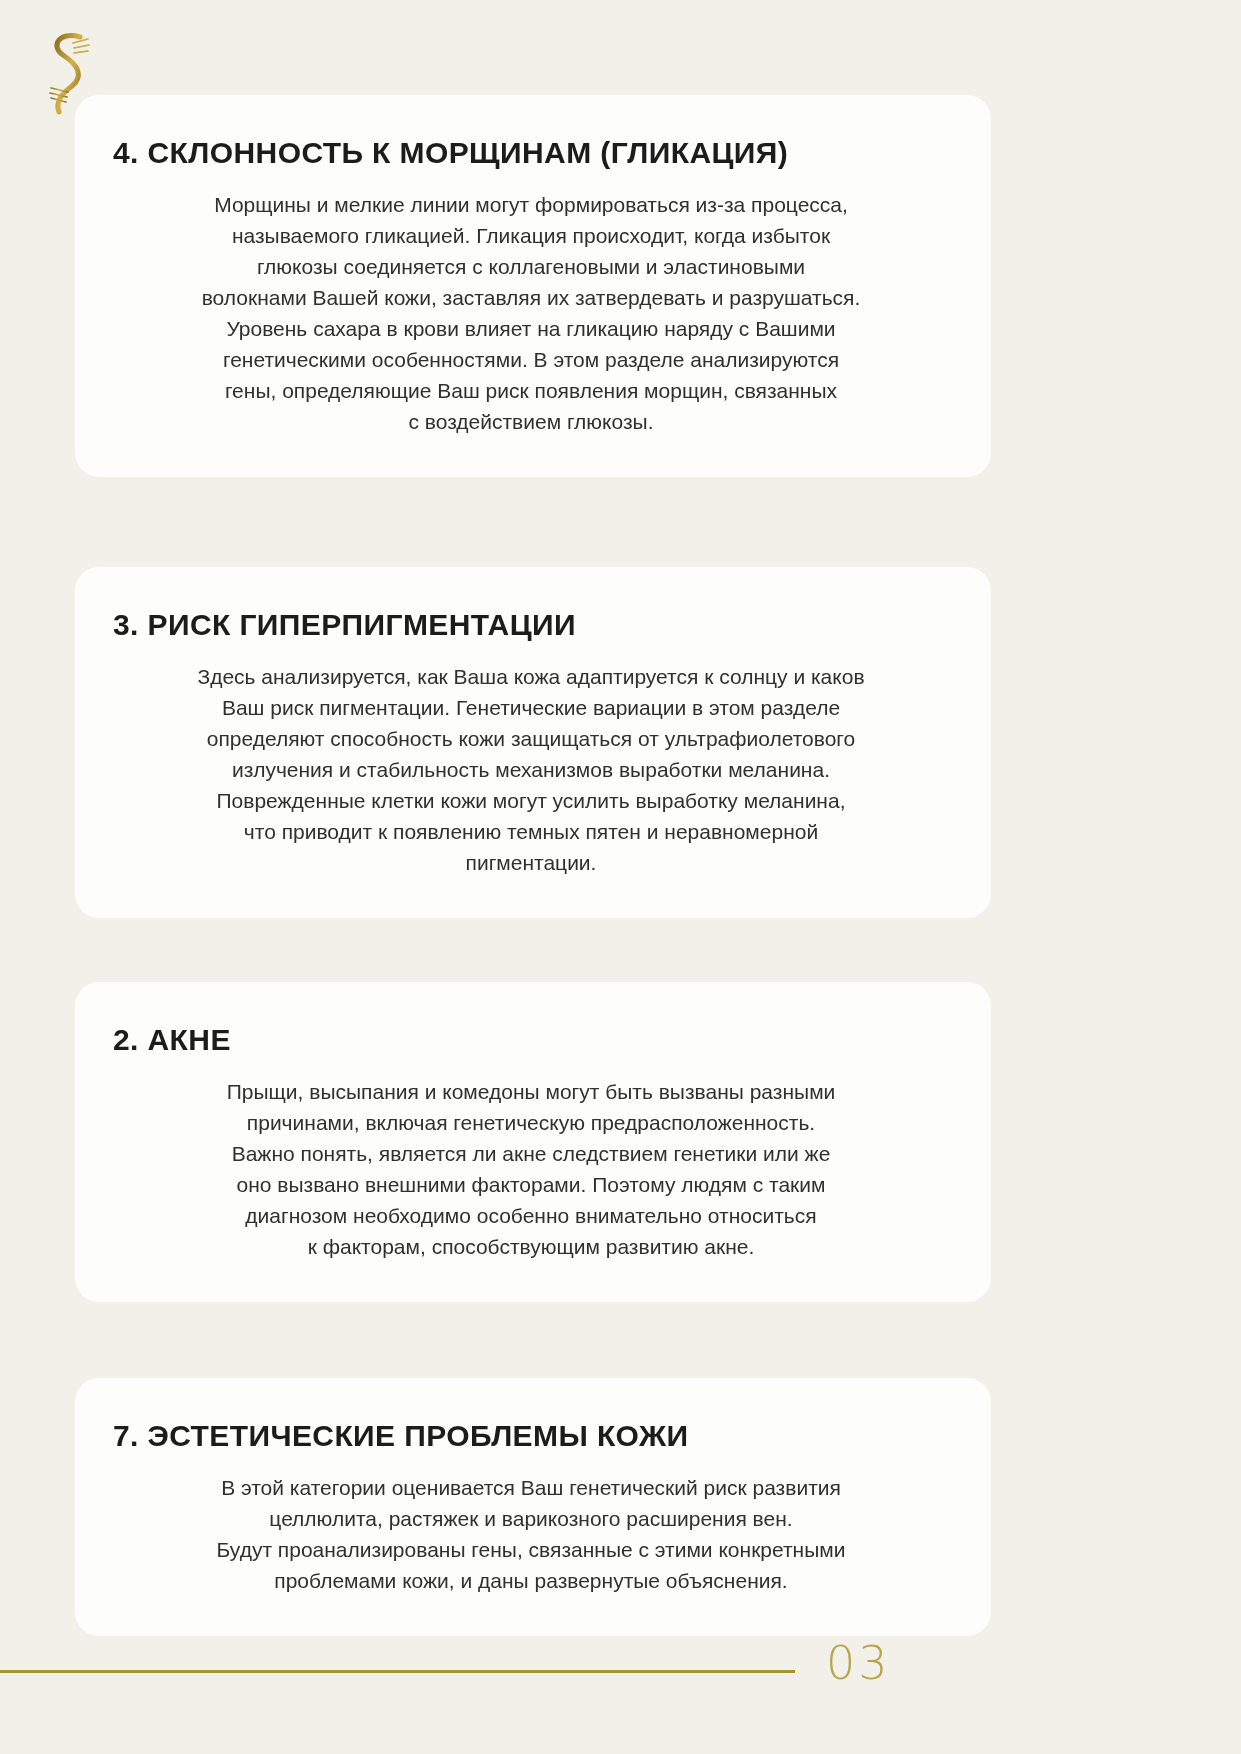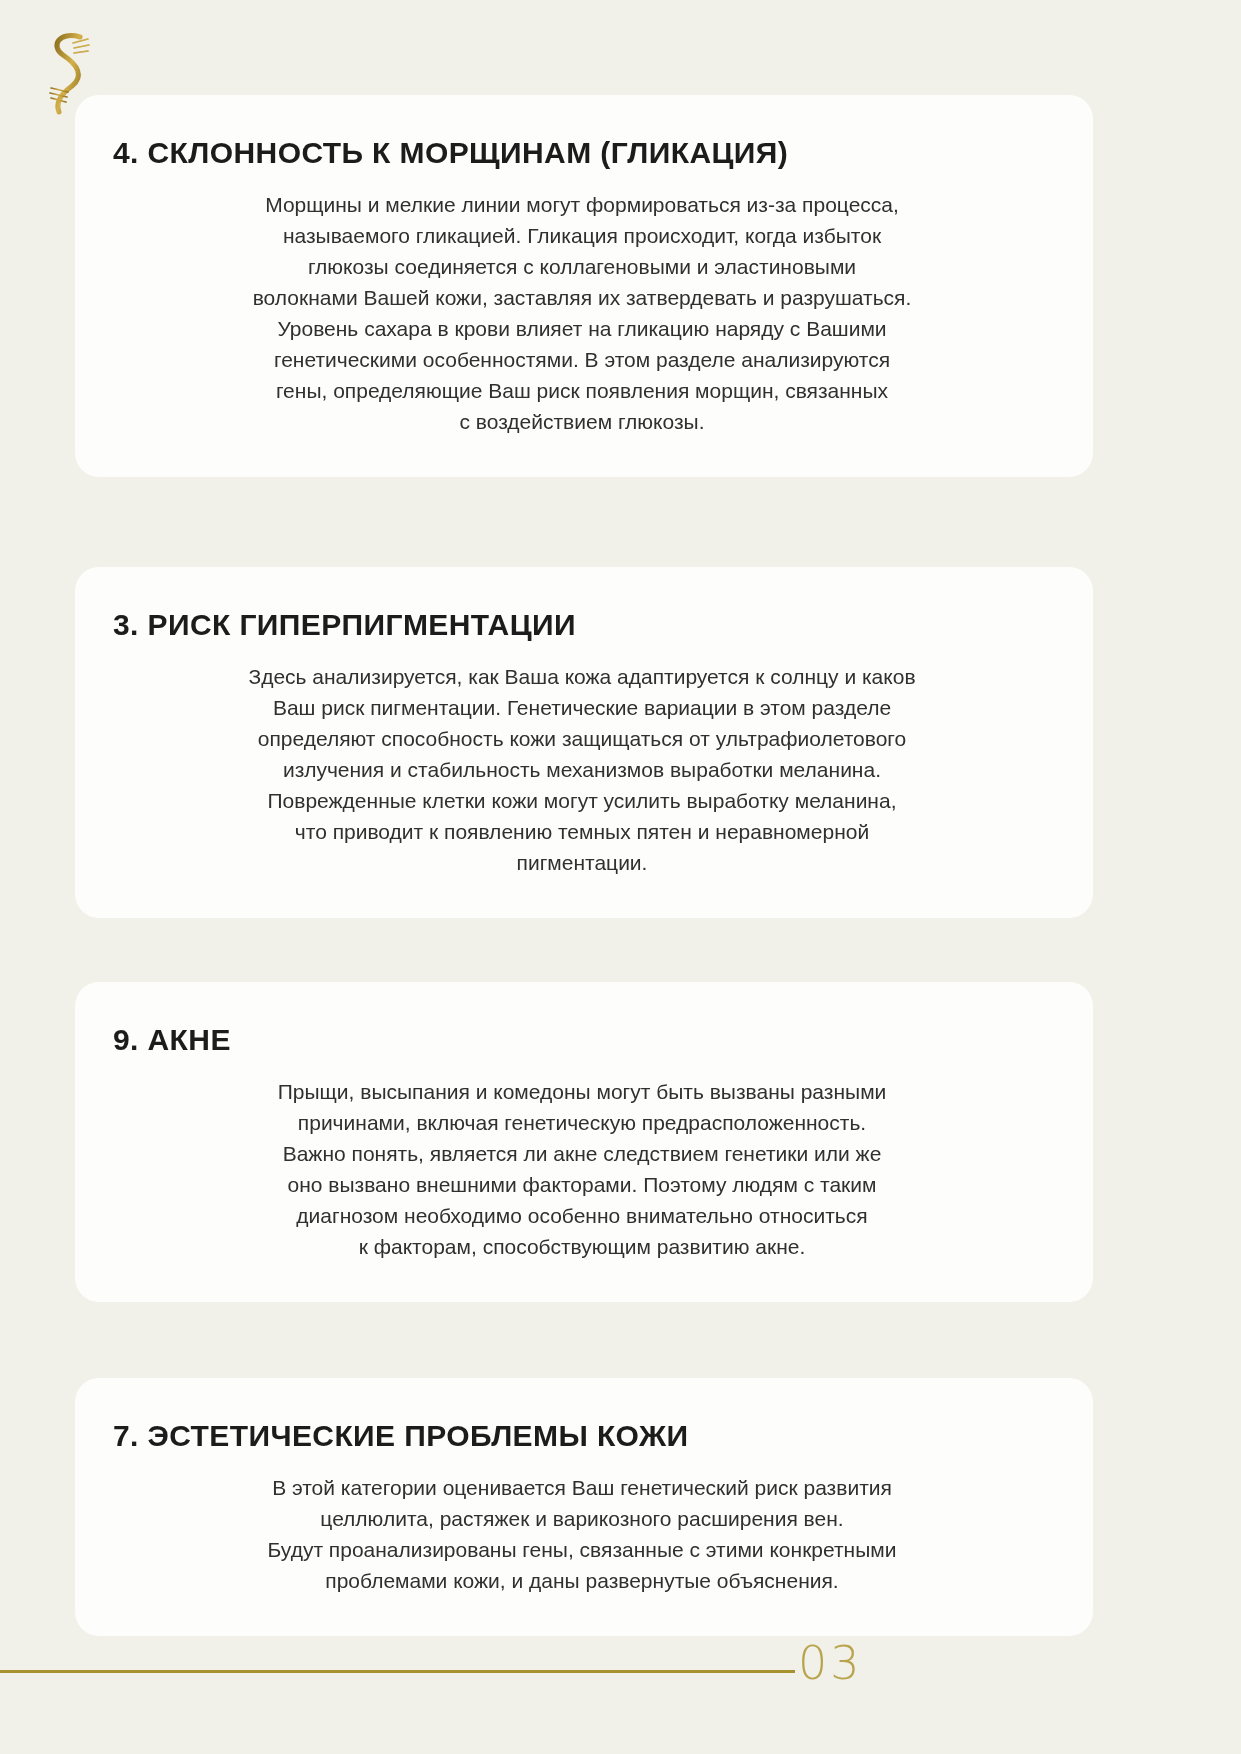--- a/index.html
+++ b/index.html
@@ -18,21 +18,21 @@
     font-family:"Liberation Sans", sans-serif;
     position:relative;
     overflow:hidden;
   }
   .logo{
     position:absolute;top:30px;left:42px;
     width:56px;height:88px;
   }
   .content{padding-top:95px;}
   .card{
-    width:1018px;
+    width:916px;
     margin-left:75px;
     background:var(--card_bg);
     border-radius:24px;
     padding:40px 42px 40px 38px;
   }
   .card.c2{margin-top:90px;}
   .card.c3{margin-top:64px;}
   .card.c4{margin-top:76px;}
   .card-heading{
     margin:0 0 18px 0;
@@ -51,21 +51,21 @@
     text-align:center;
   }
   .footer-line{
     position:absolute;
     left:0;top:1670px;
     width:795px;height:3px;
     background:var(--gold);
   }
   .page-number{
     position:absolute;
-    left:798px;top:1636px;
+    left:826px;top:1636px;
     font-family:"DejaVu Sans", sans-serif;
     font-weight:200;
     font-size:46px;
     letter-spacing:3px;
     color:var(--gold_light);
   }
 </style>
 </head>
 <body>
 
@@ -109,21 +109,21 @@
     <p class="card-body">Здесь анализируется, как Ваша кожа адаптируется к солнцу и каков
 Ваш риск пигментации. Генетические вариации в этом разделе
 определяют способность кожи защищаться от ультрафиолетового
 излучения и стабильность механизмов выработки меланина.
 Поврежденные клетки кожи могут усилить выработку меланина,
 что приводит к появлению темных пятен и неравномерной
 пигментации.</p>
   </section>
 
   <section class="card c3">
-    <h2 class="card-heading">9. АКНЕ</h2>
+    <h2 class="card-heading">2. АКНЕ</h2>
     <p class="card-body">Прыщи, высыпания и комедоны могут быть вызваны разными
 причинами, включая генетическую предрасположенность.
 Важно понять, является ли акне следствием генетики или же
 оно вызвано внешними факторами. Поэтому людям с таким
 диагнозом необходимо особенно внимательно относиться
 к факторам, способствующим развитию акне.</p>
   </section>
 
   <section class="card c4">
     <h2 class="card-heading">7. ЭСТЕТИЧЕСКИЕ ПРОБЛЕМЫ КОЖИ</h2>

